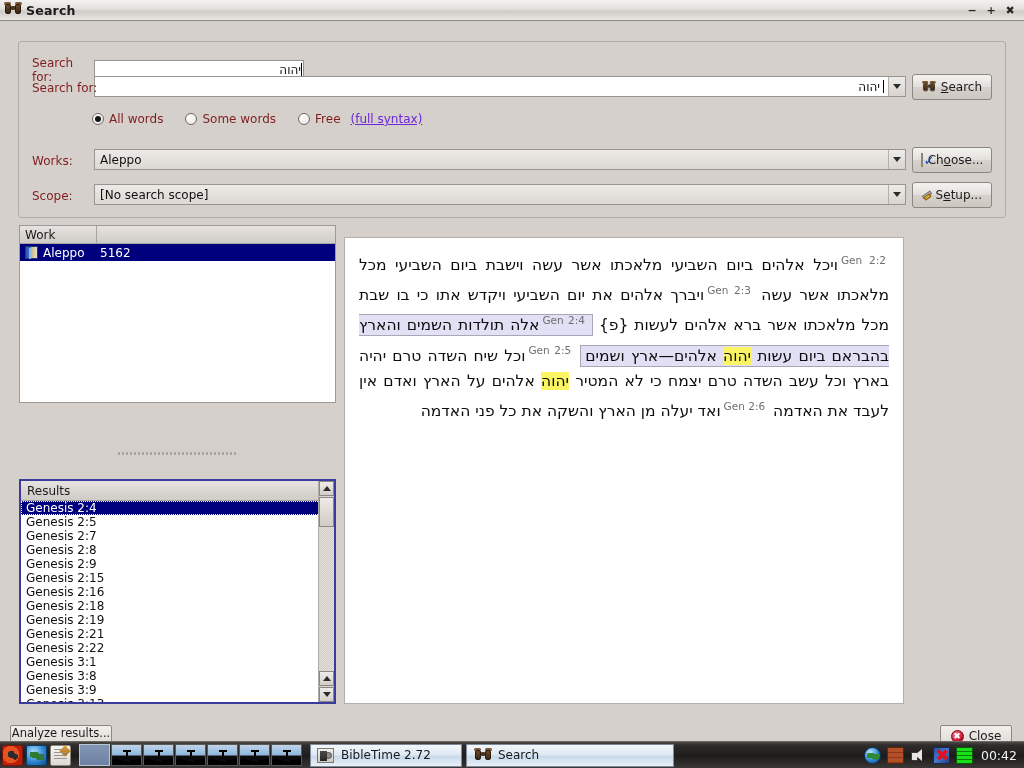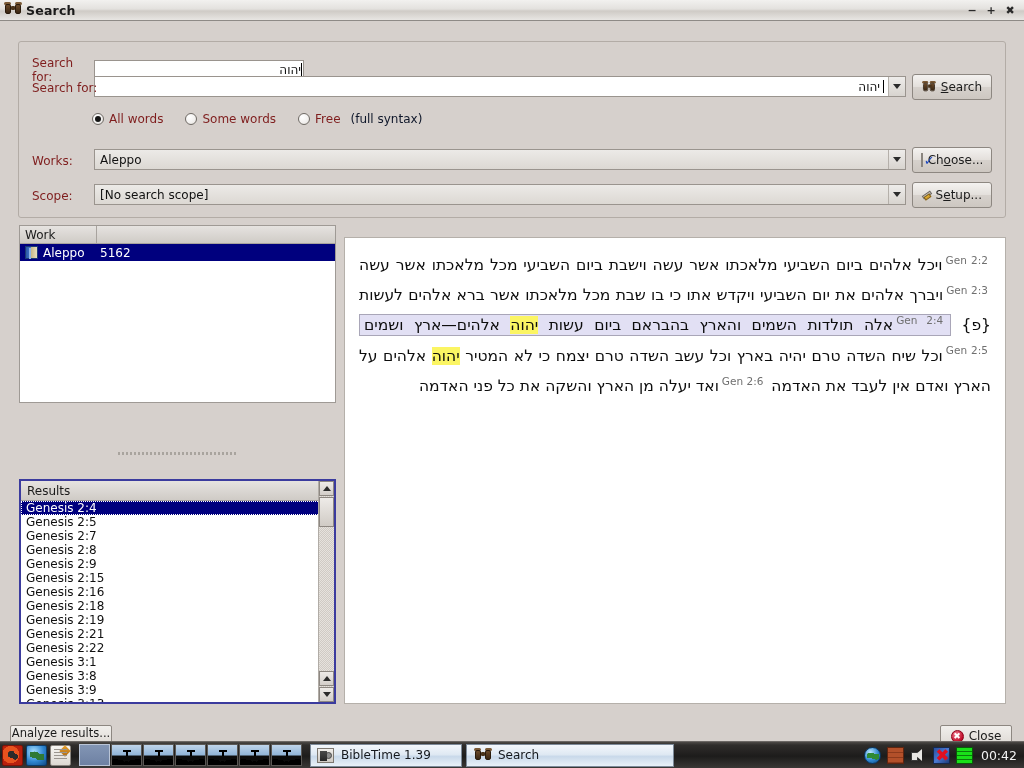--- a/index.html
+++ b/index.html
@@ -137,21 +137,21 @@
   .radio-row { display: flex; align-items: center; gap: 5px; margin-right: 22px; }
   .radio {
     width: 12px; height: 12px; border-radius: 50%;
     border: 1px solid #6f6a65;
     background: radial-gradient(circle at 35% 30%, #ffffff 0%, #f2f0ee 60%, #ddd9d4 100%);
     display: flex; align-items: center; justify-content: center;
   }
   .radio.on::after {
     content: ""; width: 6px; height: 6px; border-radius: 50%; background: #151515;
   }
-  .link { color: #0f172a; font-size: 12px; }
+  .link { color: #6d28d9; text-decoration: underline; font-size: 12px; }
 
   
   .works-panel {
     position: absolute; left: 19px; top: 204px; width: 317px; height: 178px;
     border: 1px solid #9f9a95;
     background: #ffffff;
     overflow: hidden;
   }
   .wp-head {
     display: flex; height: 18px;
@@ -225,21 +225,21 @@
     display: flex; align-items: center; justify-content: center;
   }
   .sb-thumb {
     position: absolute; left: 0; width: 15px;
     border: 1px solid #8d8781;
     background: linear-gradient(to bottom, #eeebe8, #d0cbc5);
   }
 
   
   .textpanel {
-    position: absolute; left: 344px; top: 216px; width: 662px; height: 467px;
+    position: absolute; left: 344px; top: 216px; width: 560px; height: 467px;
     background: #ffffff;
     border: 1px solid #b5b0aa;
     padding: 10px 14px;
     overflow: hidden;
   }
   .verse-flow {
     direction: rtl;
     text-align: justify;
     font-size: 15.5px;
     line-height: 25px;
@@ -618,21 +618,21 @@
           <i class="post"></i>
           <i class="crowd"></i>
         </span>
       <span class="desk">
           <i class="post"></i>
           <i class="crowd"></i>
         </span>
     </div>
     <div class="taskwin win1">
       <span class="bt-ico"></span>
-      <span>BibleTime 1.39</span>
+      <span>BibleTime 2.72</span>
     </div>
     <div class="taskwin win2">
       <span class="binoc" style="margin-left:2px;">
           <s class="l"></s>
           <s class="r"></s>
           <i class="l"></i>
           <i class="r"></i>
           <b></b>
         </span>
       <span>Search</span>

